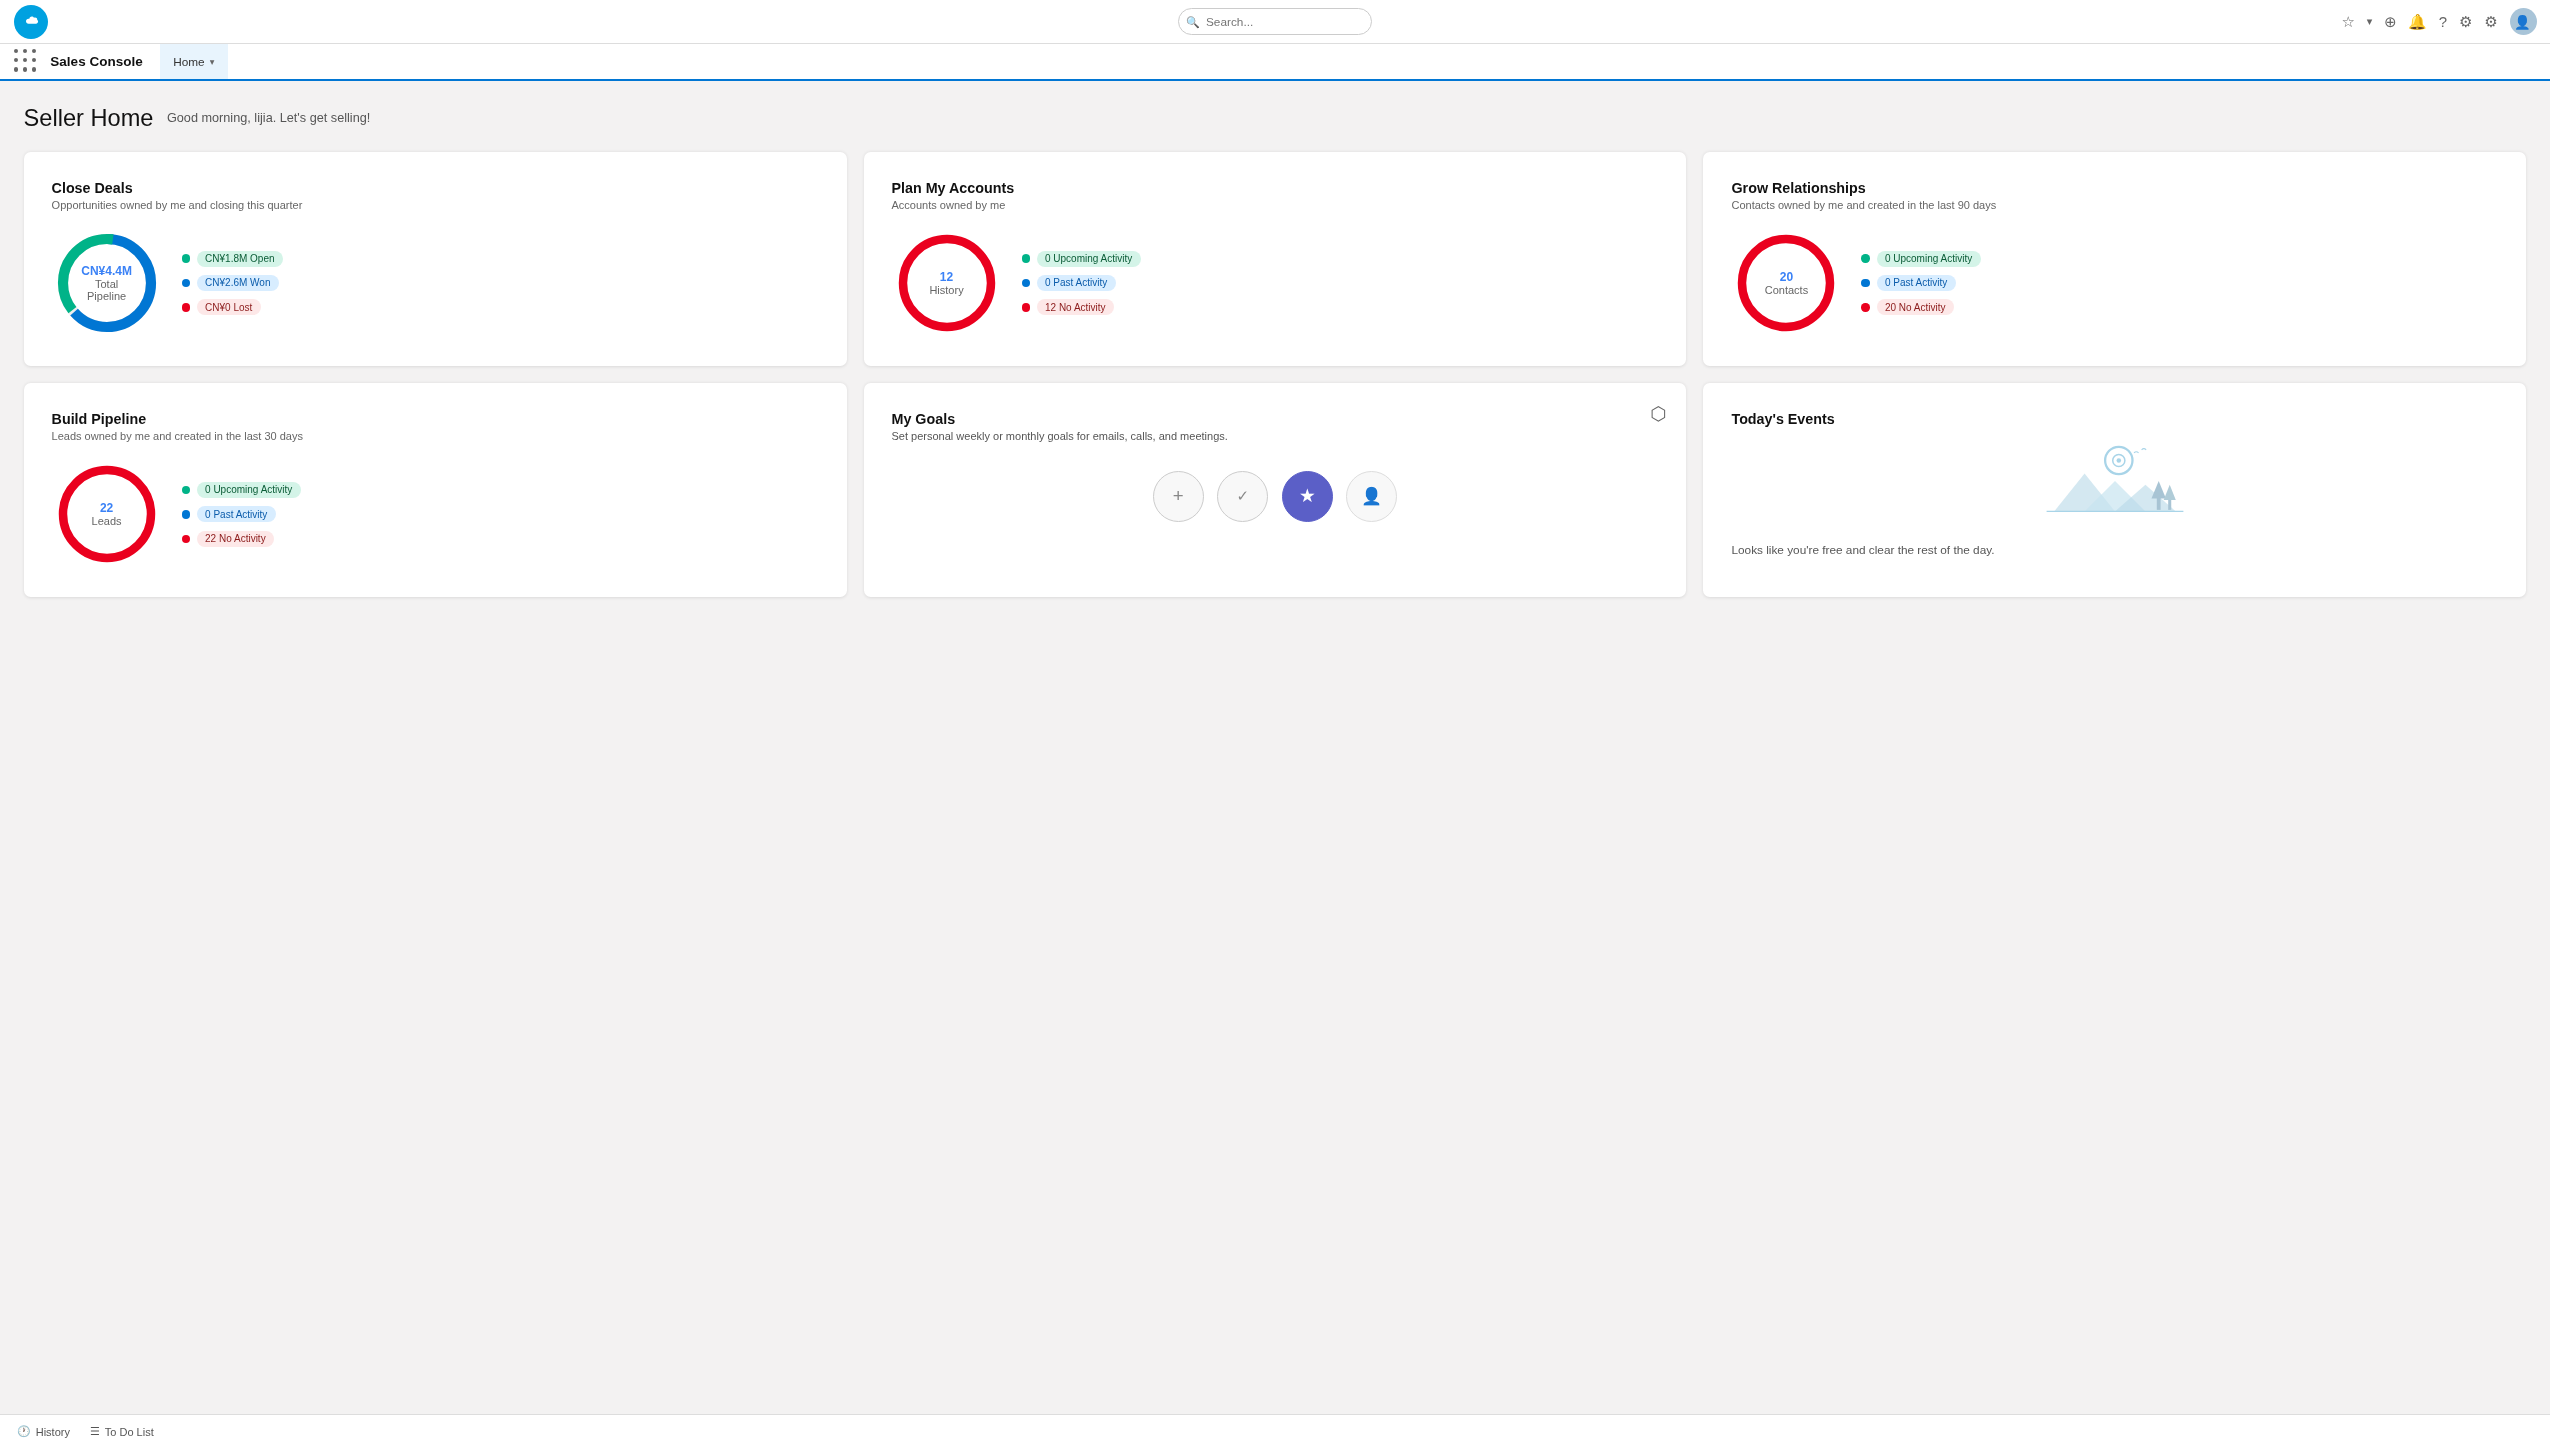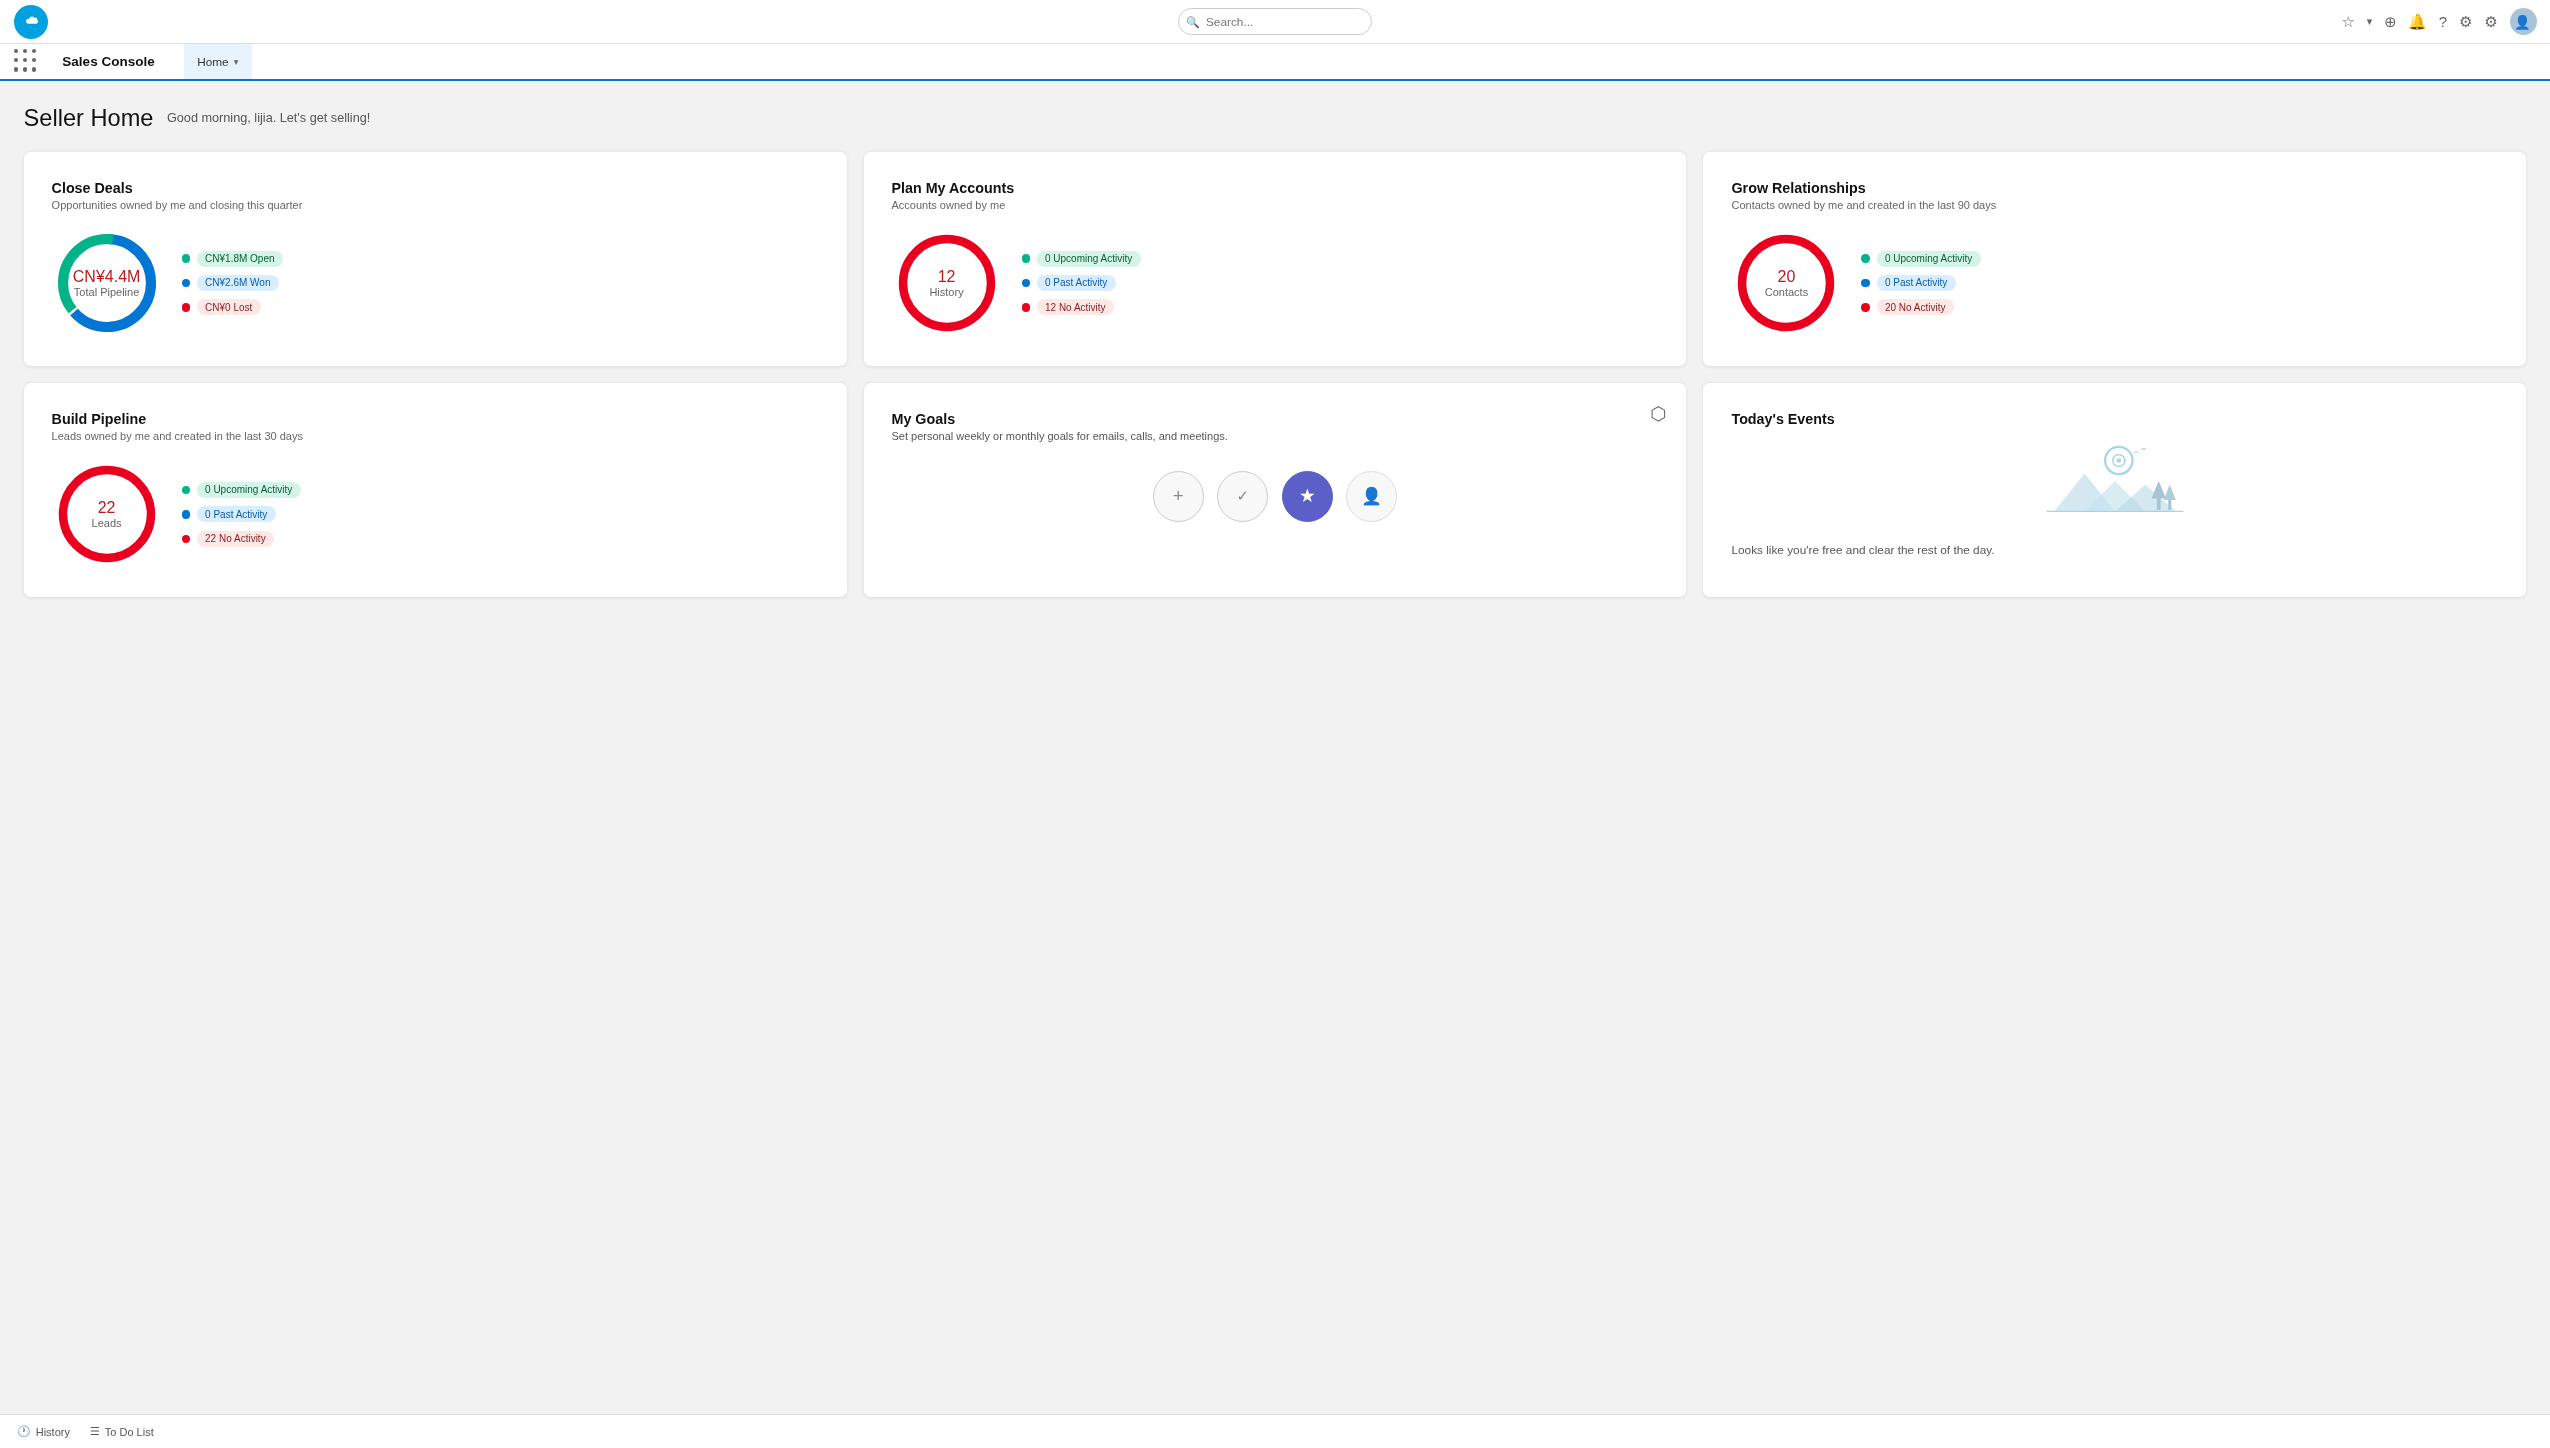--- a/index.html
+++ b/index.html
@@ -75,21 +75,21 @@
     }
 
     
     .app-nav {
       background: #fff;
       height: 37px;
       display: flex;
       align-items: center;
       padding: 0 13.5px;
       border-bottom: 2.5px solid #0176d3;
-      gap: 12px;
+      gap: 0;
     }
     .app-nav .app-grid {
       display: grid;
       grid-template-columns: repeat(3, 6.7px);
       grid-template-rows: repeat(3, 6.7px);
       gap: 2.5px;
       margin-right: 11.8px;
       cursor: pointer;
     }
     .app-nav .app-grid span {
@@ -207,23 +207,23 @@
       transform: rotate(-90deg);
     }
     .donut-center {
       position: absolute;
       top: 50%;
       left: 50%;
       transform: translate(-50%, -50%);
       text-align: center;
     }
     .donut-value {
-      font-size: 16px;
-      font-weight: 400;
-      color: #b91c1c;
+      font-size: 12px;
+      font-weight: 700;
+      color: #3b82f6;
       white-space: nowrap;
     }
     .donut-label {
       font-size: 11px;
       color: #666;
     }
 
     
     .legend {
       display: flex;

